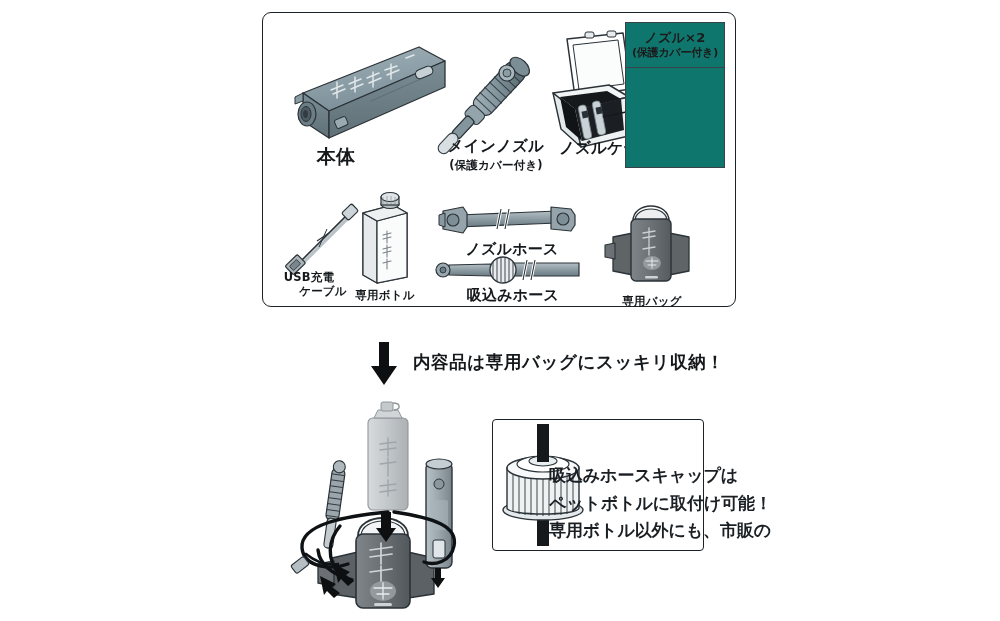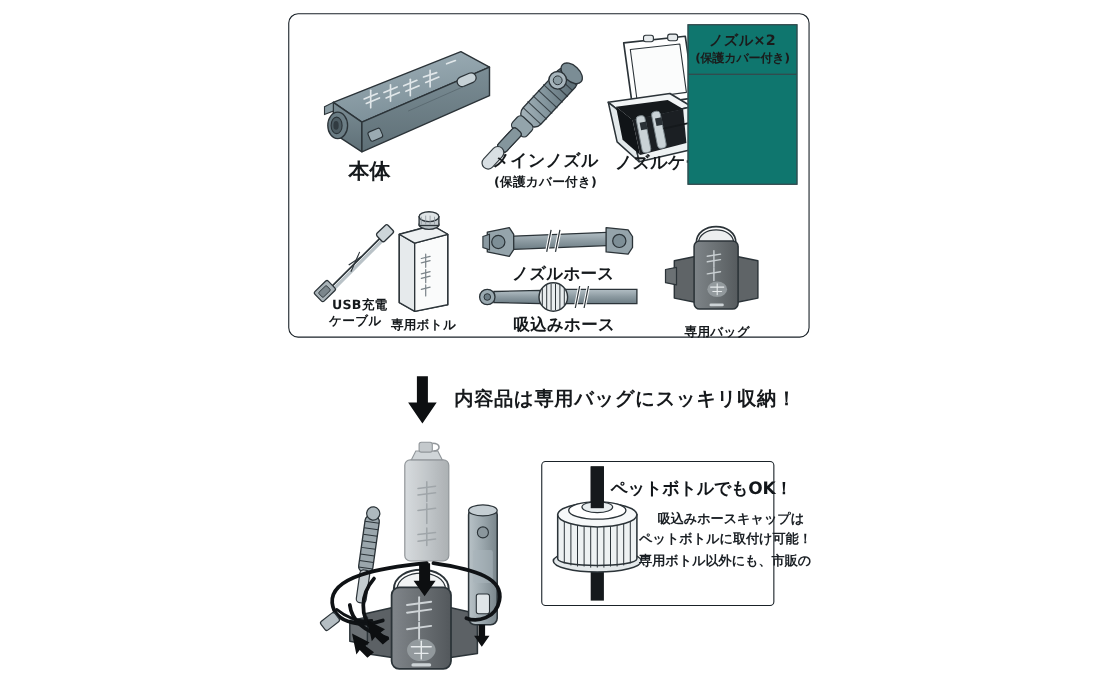--- a/index.html
+++ b/index.html
@@ -125,27 +125,26 @@
     font-weight: 800;
     color: #12161a;
     letter-spacing: -.2px;
     white-space: nowrap;
   }
   .callout-body {
     position: absolute;
     left: 56px;
     top: 42px;
     width: 150px;
-    font-size: 12px;
+    font-size: 17px;
     font-weight: 700;
     color: #1a1f24;
     line-height: 1.62;
     text-align: right;
     letter-spacing: -.1px;
-    padding-left: 32px;
   }
   .callout-body div { white-space: nowrap; }
 
   svg { display: block; overflow: visible; }
 </style>
 </head>
 <body>
 
 <div class="stage">
 
@@ -281,21 +280,21 @@
 
         <rect x="2" y="56" width="17" height="12" rx="1.6" fill="#aab4b9" stroke="#2b3338" stroke-width="1.2" transform="rotate(-44 10 62)"></rect>
         <rect x="5" y="59" width="10" height="6" rx="1" fill="#7b868c" stroke="#2b3338" stroke-width="0.8" transform="rotate(-44 10 62)"></rect>
 
         <rect x="58" y="4" width="14" height="10" rx="2" fill="#cdd5d9" stroke="#2b3338" stroke-width="1.2" transform="rotate(-44 65 9)"></rect>
 
         <path d="M32 38 L44 30" stroke="#2b3338" stroke-width="1.1" fill="none"></path>
         <path d="M34 44 L42 26" stroke="#2b3338" stroke-width="1" fill="none"></path>
       </svg>
     </div>
-    <div class="caption cap-sm" style="left:18px; top:258px; width:92px;">USB充電</div>
+    <div class="caption cap-sm" style="left:0; top:258px; width:92px;">USB充電</div>
     <div class="caption cap-sm" style="left:14px; top:272px; width:92px;">ケーブル</div>
 
     <div class="part" style="left:86px; top:178px;">
       <svg width="72" height="96" viewBox="0 0 72 96">
         <defs>
           <linearGradient id="btl" x1="0" y1="0" x2="1" y2="0">
             <stop offset="0" stop-color="#ffffff"></stop>
             <stop offset="0.55" stop-color="#f1f3f4"></stop>
             <stop offset="1" stop-color="#d5dadd"></stop>
           </linearGradient>
@@ -576,21 +575,20 @@
           <path d="M72 44 L72 88"></path>
       </g>
 
       <ellipse cx="42" cy="44" rx="36" ry="11" fill="#f6f8f9" stroke="#2b3338" stroke-width="1.4"></ellipse>
       <ellipse cx="42" cy="40" rx="26" ry="8" fill="#ffffff" stroke="#2b3338" stroke-width="1.2"></ellipse>
       <ellipse cx="42" cy="37" rx="14" ry="5" fill="#e9eef0" stroke="#2b3338" stroke-width="1.1"></ellipse>
 
       <rect x="36" y="0" width="12" height="38" fill="#15191c"></rect>
     </svg>
 
-    <div class="callout-title">ペットボトルでもOK！</div>
     <div class="callout-body">
       <div>吸込みホースキャップは</div>
       <div>ペットボトルに取付け可能！</div>
       <div>専用ボトル以外にも、市販の</div>
     </div>
   </div>
 
 </div>
 
 </body></html>

